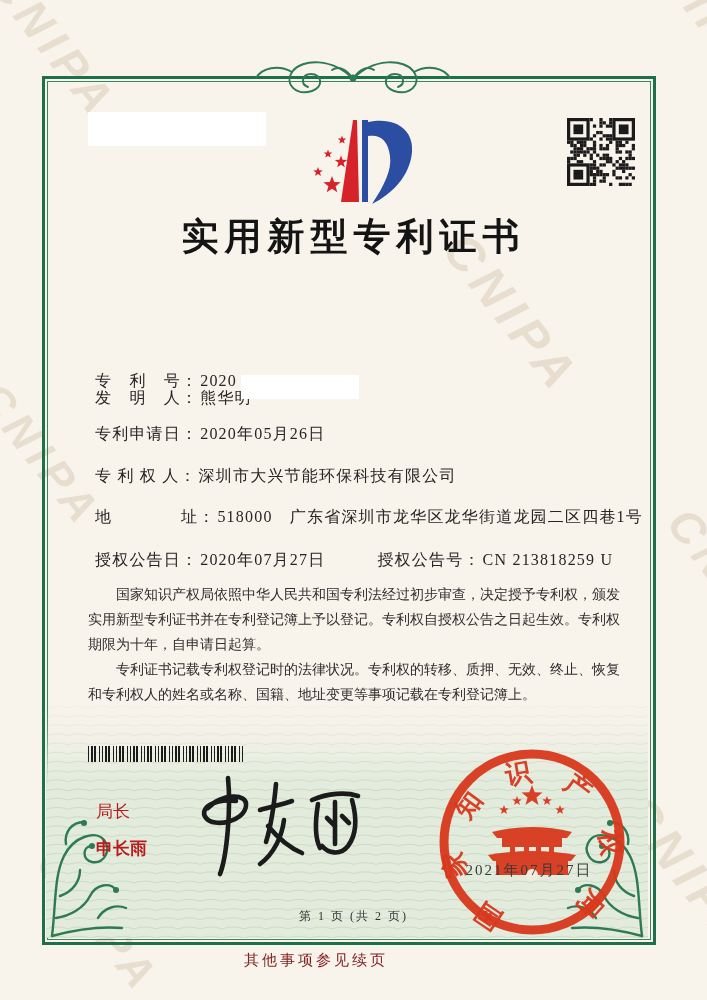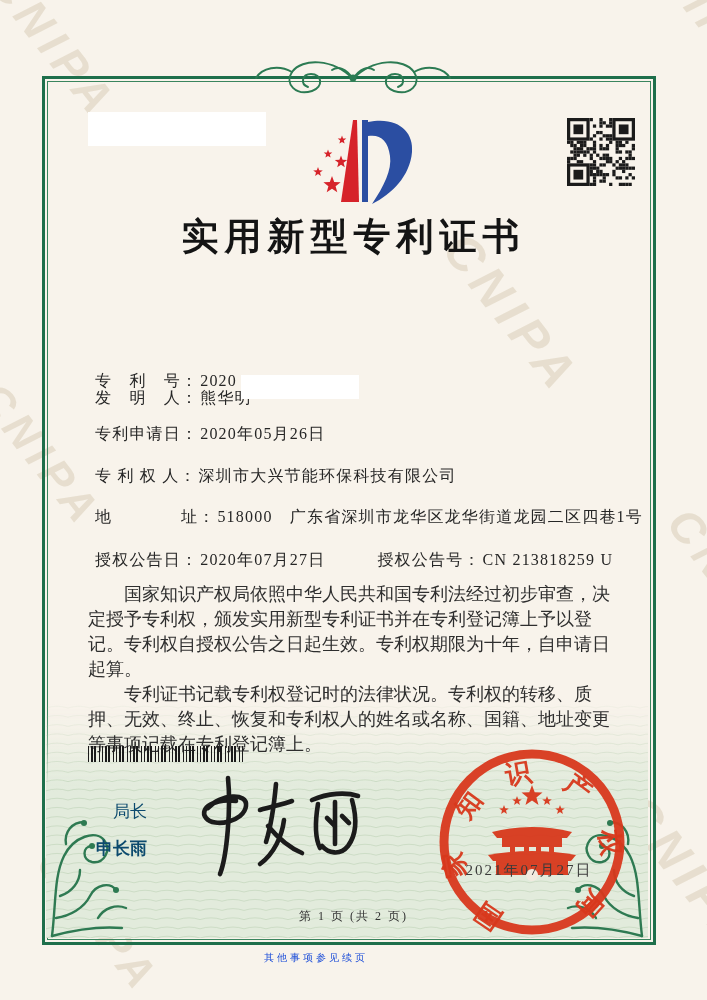--- a/index.html
+++ b/index.html
@@ -28,39 +28,39 @@
   .qr{position:absolute;left:567px;top:118px;width:68px;height:68px;z-index:3;}
   .title{position:absolute;left:0;top:212px;width:707px;text-align:center;
          font-size:37px;font-weight:bold;letter-spacing:6px;color:#141414;z-index:3;}
   
   .field-row{position:absolute;left:95px;font-size:16px;letter-spacing:1.2px;color:#262626;z-index:3;white-space:nowrap;}
   .field-label{color:#262626;}
   .field-value{margin-left:2px;}
   .redact-inline{height:24px;margin-left:4px;position:relative;top:5px;}
   .grant-col2{margin-left:52px;}
   
-  .body-text{position:absolute;left:88px;top:582px;width:536px;font-size:18px;
+  .body-text{position:absolute;left:88px;top:582px;width:536px;font-size:14px;
              line-height:25px;color:#2e2e2e;z-index:3;}
   .body-text p{margin:0;text-indent:2em;}
   
   .barcode{position:absolute;left:88px;top:746px;width:156px;height:16px;z-index:3;
            background:repeating-linear-gradient(90deg,#1b1b1b 0 1px,transparent 1px 3px,
              #1b1b1b 3px 5px,transparent 5px 6px,#1b1b1b 6px 8px,transparent 8px 11px,
              #1b1b1b 11px 12px,transparent 12px 14px);}
   .director{position:absolute;left:96px;top:800px;z-index:3;
-            font-family:"Liberation Sans","DejaVu Sans",sans-serif;font-size:17px;color:#0c4a6e;text-align:right;}
+            font-family:"Liberation Sans","DejaVu Sans",sans-serif;font-size:17px;color:#b91c1c;}
   .director .name{margin-top:14px;font-weight:bold;}
   .signature{position:absolute;left:182px;top:768px;z-index:3;}
   .seal{position:absolute;left:426px;top:748px;z-index:3;}
   .seal-date{position:absolute;left:424px;top:861px;width:210px;text-align:center;
              font-size:15px;letter-spacing:2px;color:#3b3b3b;z-index:4;white-space:nowrap;}
   .page-info{position:absolute;left:0;top:908px;width:707px;text-align:center;
              font-size:12px;letter-spacing:2px;color:#333;z-index:3;}
   .continuation{position:absolute;left:0;top:951px;width:632px;text-align:center;
-                font-size:10px;letter-spacing:3px;color:#1d4ed8;z-index:3;}
+                font-size:15px;letter-spacing:3px;color:#7f1d1d;z-index:3;}
 </style>
 </head>
 <body>
 
 <div class="page">
 
   <div id="wm-layer">
       <div class="wm" style="left: -34px; top: 16px; font-size: 46px;">CNIPA</div>
       <div class="wm" style="left: 614px; top: -22px; font-size: 44px;">CNIPA</div>
       <div class="wm" style="left: 418px; top: 284px; font-size: 50px;">CNIPA</div>

